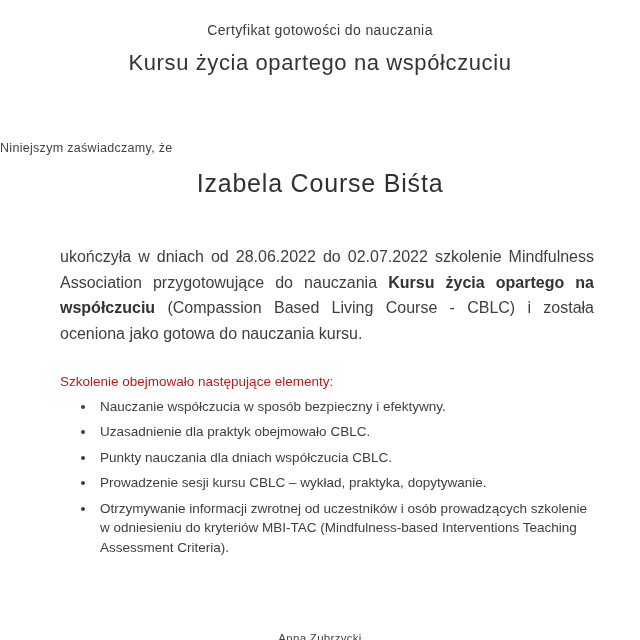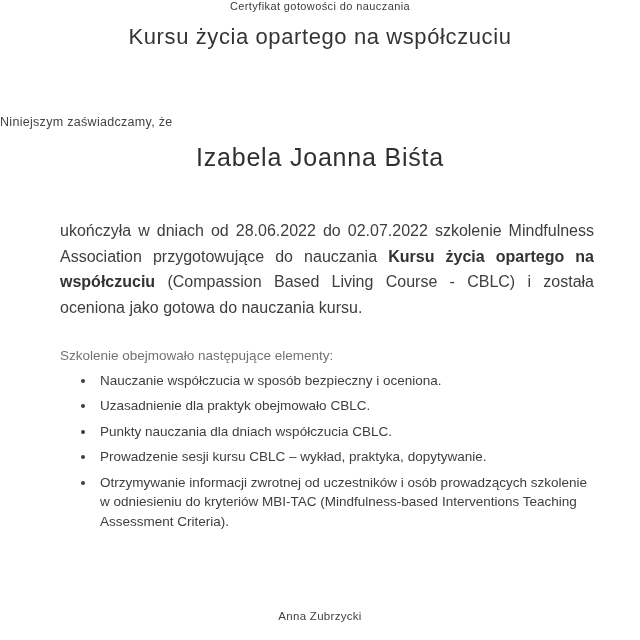--- a/index.html
+++ b/index.html
@@ -15,22 +15,23 @@
     position: relative;
     overflow: hidden;
   }
   .certificate {
     position: relative;
     width: 640px;
     height: 640px;
     box-sizing: border-box;
   }
   .eyebrow {
+    margin-top: 22px;
     text-align: center;
-    font-size: 11px;
+    font-size: 14px;
     letter-spacing: 0.4px;
     color: #3c3c3c;
   }
   .title {
     margin-top: 8px;
     text-align: center;
     font-size: 22px;
     line-height: 1.5;
     letter-spacing: 0.6px;
     color: #343434;
@@ -58,21 +59,21 @@
     color: #3e3e3e;
   }
   .body-paragraph .bold {
     font-weight: bold;
     color: #333333;
   }
   .list-intro {
     margin: 26px 46px 0 60px;
     font-size: 13.5px;
     line-height: 1.5;
-    color: #737373;
+    color: #b91c1c;
   }
   ul.elements-list {
     margin: 4px 46px 0 60px;
     padding-left: 36px;
     font-size: 13.5px;
     line-height: 1.45;
     color: #3e3e3e;
   }
   ul.elements-list li {
     margin-bottom: 6px;
@@ -95,28 +96,28 @@
 <div class="certificate">
 
   <div class="eyebrow">Certyfikat gotowości do nauczania</div>
 
   <div class="title">
     <div>Kursu życia opartego na współczuciu</div>
   </div>
 
   <div class="statement">Niniejszym zaświadczamy, że</div>
 
-  <div class="recipient-name">Izabela Joanna Biśta</div>
+  <div class="recipient-name">Izabela Course Biśta</div>
 
   <p class="body-paragraph"><span>ukończyła w dniach od 28.06.2022 do 02.07.2022 szkolenie Mindfulness Association przygotowujące do nauczania </span><span class="bold">Kursu życia opartego na współczuciu</span><span> (Compassion Based Living Course - CBLC) i została oceniona jako gotowa do nauczania kursu.</span></p>
 
   <div class="list-intro">Szkolenie obejmowało następujące elementy:</div>
 
   <ul class="elements-list">
-    <li>Nauczanie współczucia w sposób bezpieczny i oceniona.</li>
+    <li>Nauczanie współczucia w sposób bezpieczny i efektywny.</li>
     <li>Uzasadnienie dla praktyk obejmowało CBLC.</li>
     <li>Punkty nauczania dla dniach współczucia CBLC.</li>
     <li>Prowadzenie sesji kursu CBLC – wykład, praktyka, dopytywanie.</li>
     <li>Otrzymywanie informacji zwrotnej od uczestników i osób prowadzących szkolenie  w odniesieniu do kryteriów MBI-TAC (Mindfulness-based Interventions Teaching Assessment Criteria).</li>
   </ul>
 
   <div class="signature-block">
     <div>Anna Zubrzycki</div>
   </div>
 

